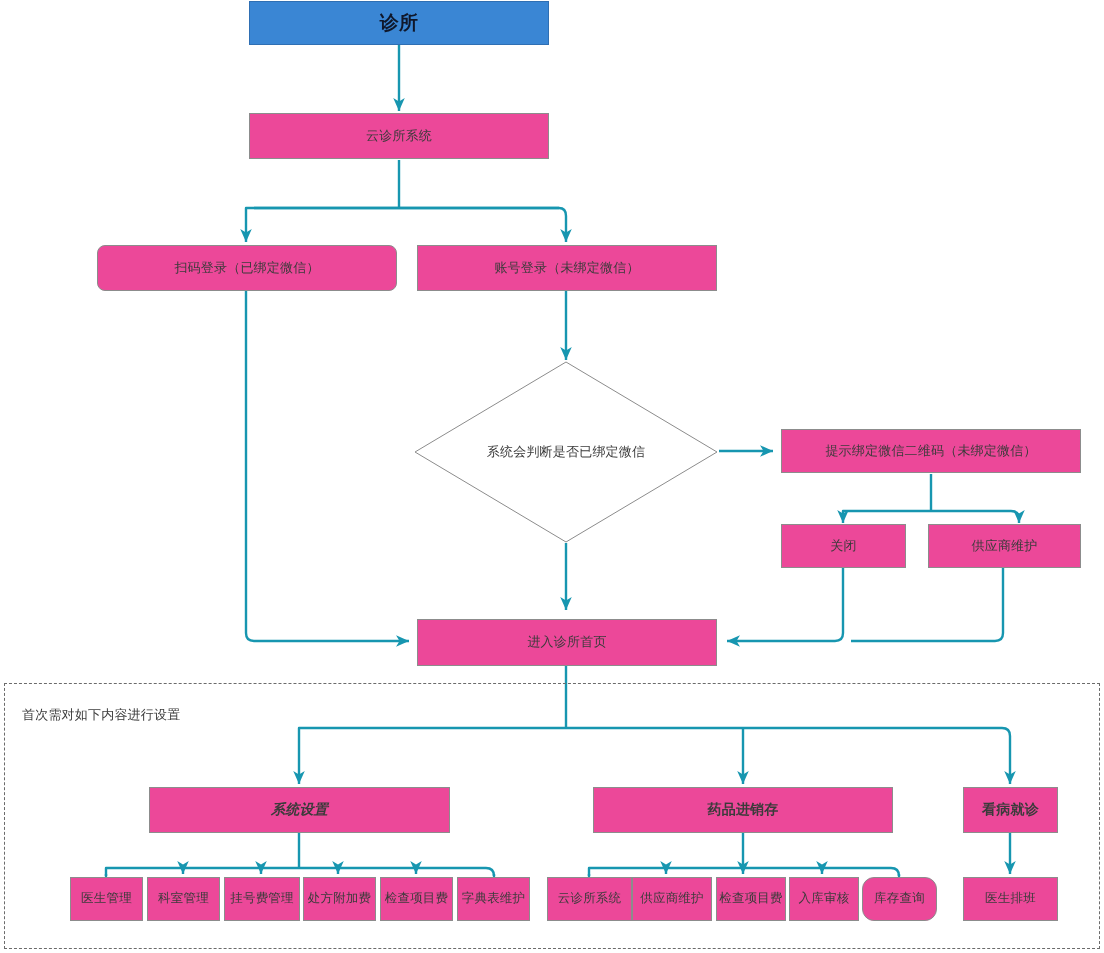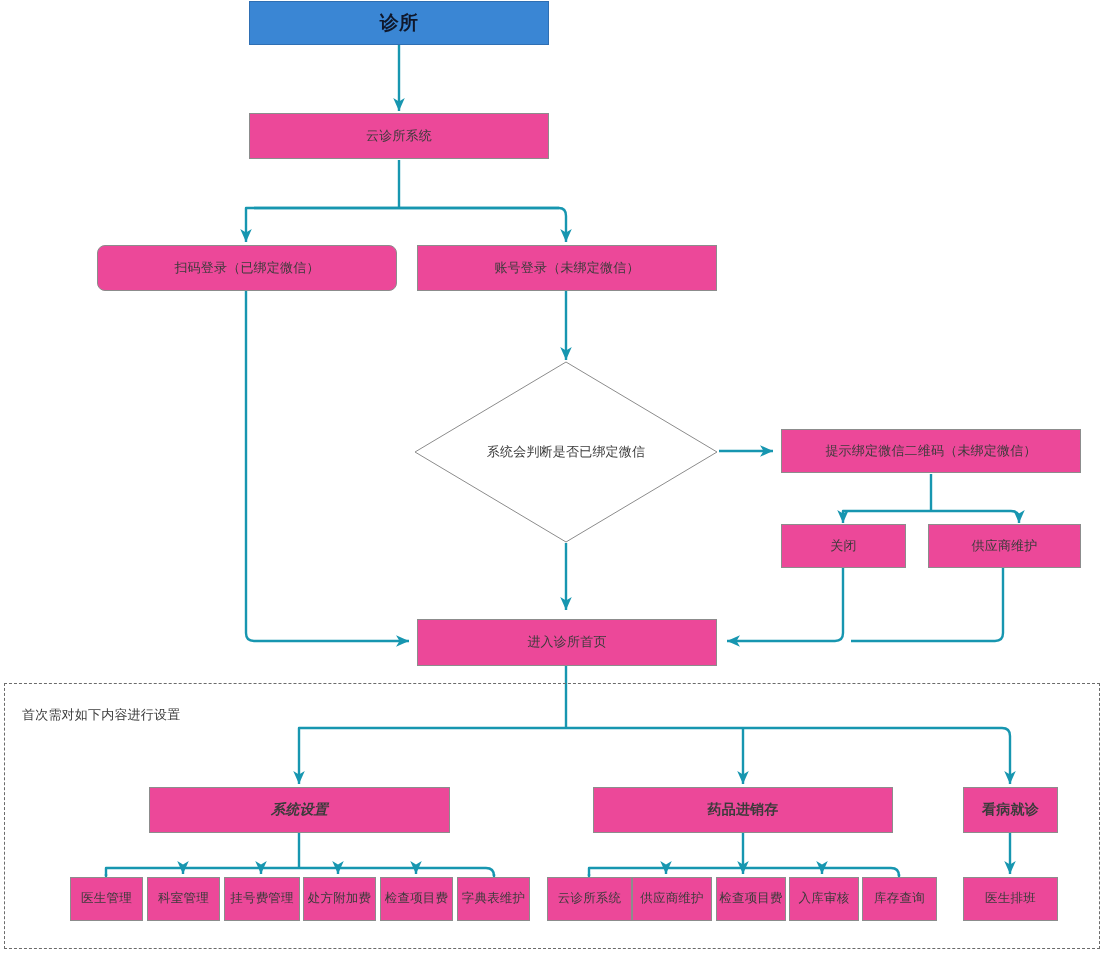--- a/index.html
+++ b/index.html
@@ -202,17 +202,17 @@
   <div class="node leaf" style="left:147px; top:877px; width:73px; height:44px;">科室管理</div>
   <div class="node leaf" style="left:224px; top:877px; width:76px; height:44px;">挂号费管理</div>
   <div class="node leaf" style="left:303px; top:877px; width:73px; height:44px;">处方附加费</div>
   <div class="node leaf" style="left:380px; top:877px; width:73px; height:44px;">检查项目费</div>
   <div class="node leaf" style="left:457px; top:877px; width:73px; height:44px;">字典表维护</div>
 
   <div class="node leaf" style="left:547px; top:877px; width:85px; height:44px;">云诊所系统</div>
   <div class="node leaf" style="left:632px; top:877px; width:80px; height:44px;">供应商维护</div>
   <div class="node leaf" style="left:716px; top:877px; width:70px; height:44px;">检查项目费</div>
   <div class="node leaf" style="left:789px; top:877px; width:70px; height:44px;">入库审核</div>
-  <div class="node leaf" style="left:862px; top:877px; width:75px; height:44px;">库存查询</div>
+  <div class="node leaf" style="left:862px; top:877px; width:75px; height:44px;border-radius:12px;">库存查询</div>
 
   <div class="node leaf" style="left:963px; top:877px; width:95px; height:44px;">医生排班</div>
 
 </div>
 
 </body></html>

